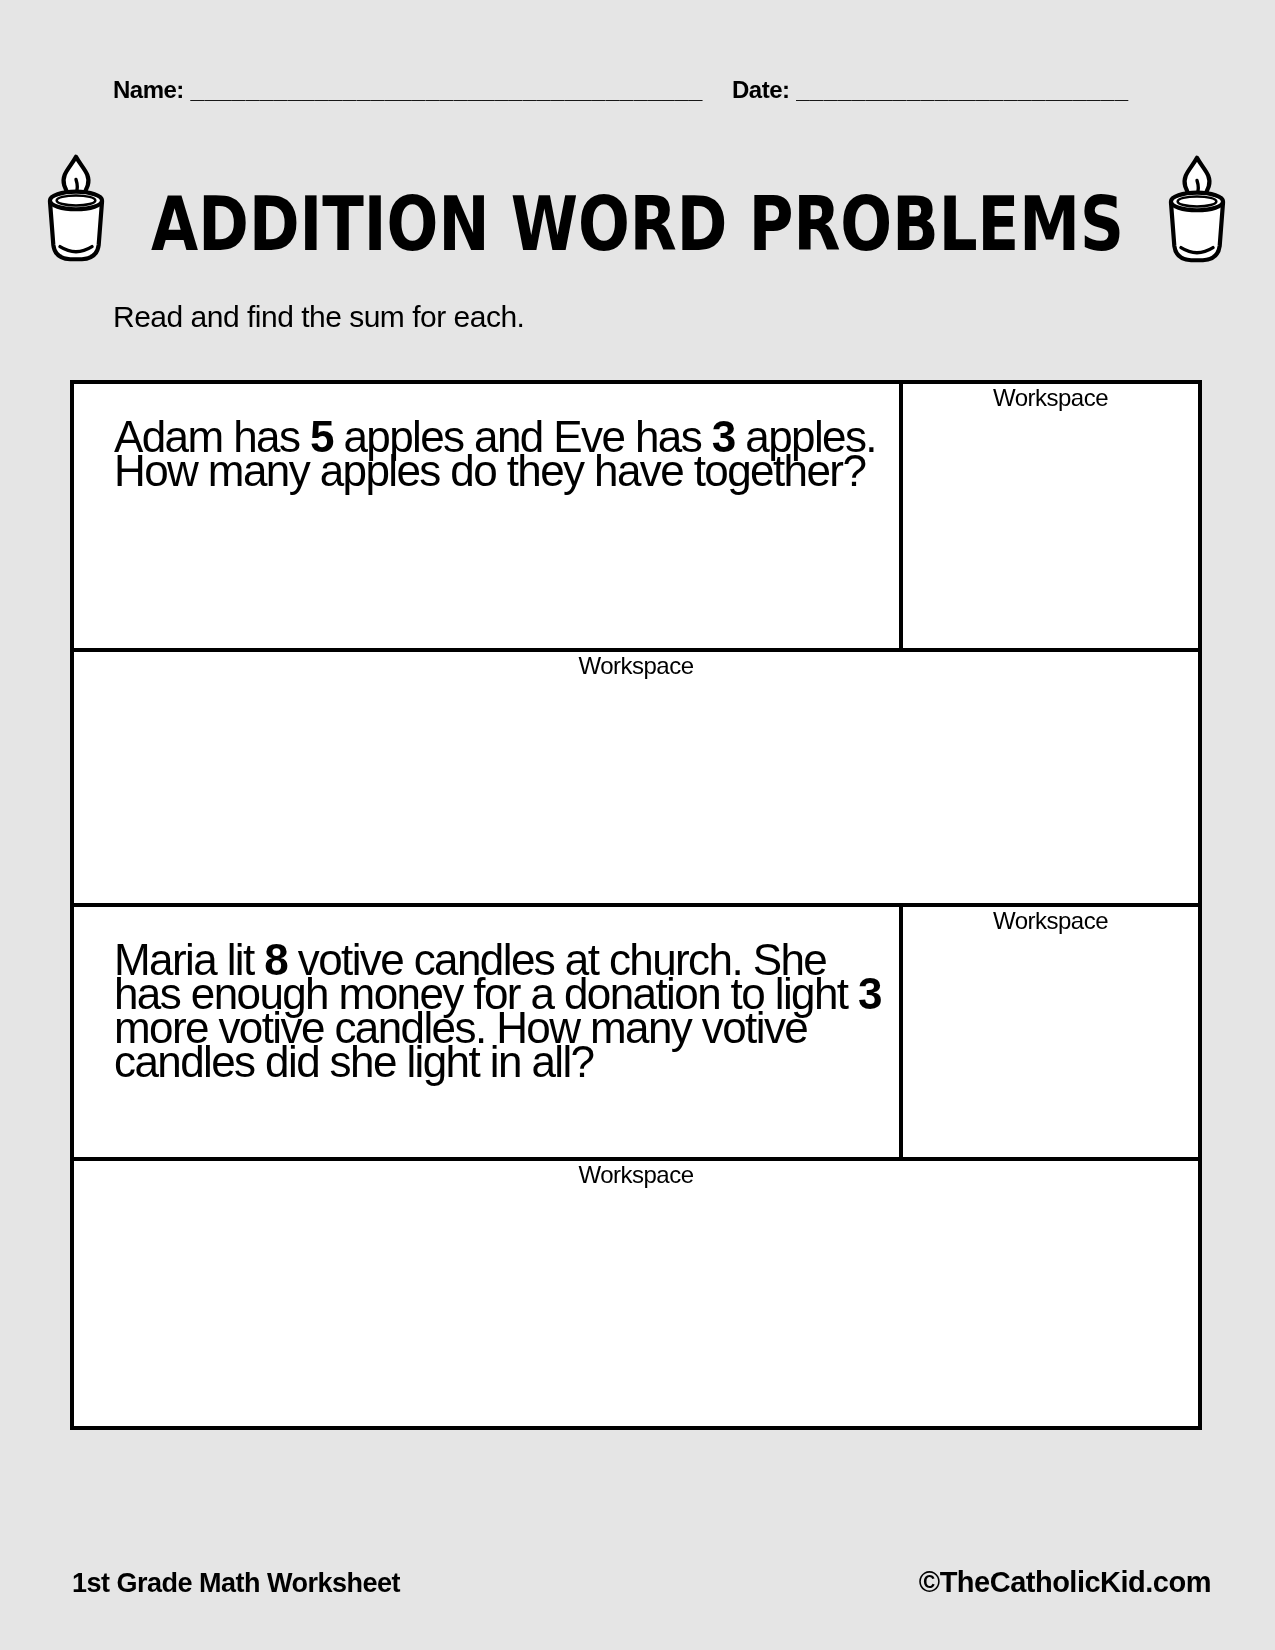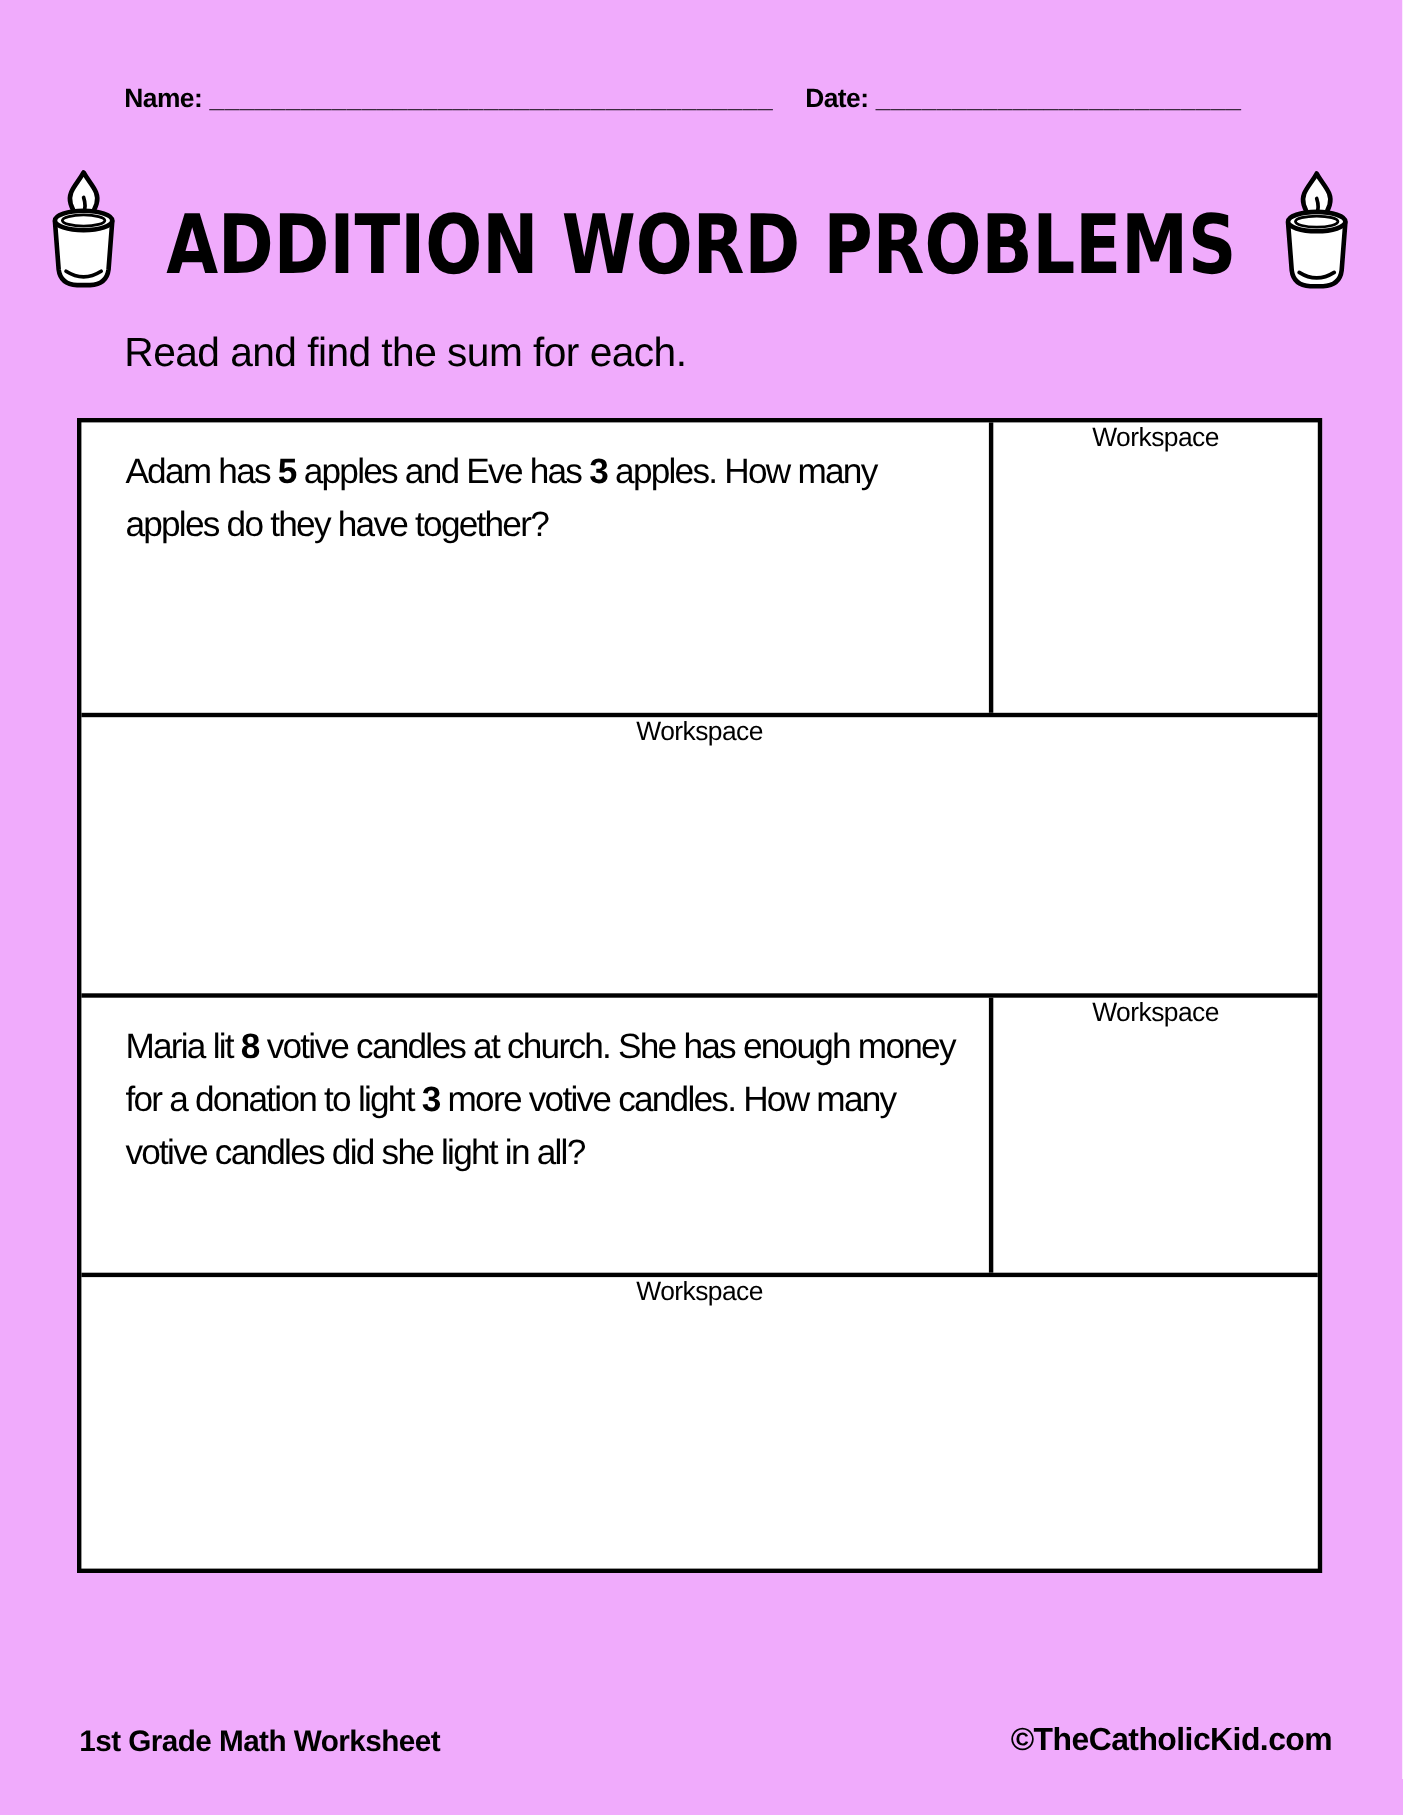--- a/index.html
+++ b/index.html
@@ -3,21 +3,21 @@
 <meta charset="utf-8">
 <style>
   * { margin:0; padding:0; box-sizing:border-box; }
   html,body { background:#fff; }
   body {
     width:1275px; height:1650px;
     position:relative;
     font-family:"Liberation Sans", sans-serif;
     color:#000;
   }
-  .page { position:absolute; inset:0; background:#f0abfc; }
+  .page { position:absolute; inset:0; background:#e5e5e5; }
 
   
   .field-group { position:absolute; top:76px; white-space:nowrap; font-size:24px; }
   .field-group .lbl { font-weight:bold; letter-spacing:-0.5px; }
   .field-group .line { font-weight:bold; letter-spacing:0.5px; }
   #name-group { left:113px; }
   #date-group { left:732px; }
 
   
   .candle { position:absolute; width:84px; height:112px; }
@@ -26,21 +26,21 @@
   .page-title {
     position:absolute; left:70px; right:70px; top:180px;
     text-align:center;
     font-family:"DejaVu Sans", sans-serif;
     font-weight:900; font-size:61px; letter-spacing:0px;
     transform:scaleY(1.22); transform-origin:top center;
     white-space:nowrap;
   }
 
   
-  .instruction { position:absolute; left:113px; top:300px; font-size:37px; letter-spacing:-0.5px; }
+  .instruction { position:absolute; left:113px; top:300px; font-size:30px; letter-spacing:-0.5px; }
 
   
   .problems-table {
     position:absolute; left:70px; top:380px;
     width:1132px; height:1050px;
     border:4px solid #000;
     display:flex; flex-direction:column;
     background:#fff;
   }
   .prow { display:flex; flex:0 0 auto; }
@@ -49,22 +49,22 @@
   .prow.r3 { height:254px; }
   .prow.r4 { flex:1 1 auto; }
   .prow:not(:last-child) { border-bottom:4px solid #000; }
   .q-cell {
     width:829px; flex:0 0 829px;
     border-right:4px solid #000;
     padding:0 12px 0 40px;
     overflow:hidden;
   }
   .question-text {
-    margin-top:20px;
-    font-size:32px; line-height:48px; letter-spacing:-1.6px;
+    margin-top:36px;
+    font-size:44px; line-height:34px; letter-spacing:-1.6px;
   }
   .question-text strong { font-weight:bold; }
   .ws-cell { flex:1 1 auto; position:relative; }
   .ws-label {
     text-align:center;
     font-size:24px; letter-spacing:-0.5px;
   }
 
   
   .footer-left  { position:absolute; left:48px;  top:1568px; font-size:27px; font-weight:bold; letter-spacing:-0.5px;margin-left:24px; }

